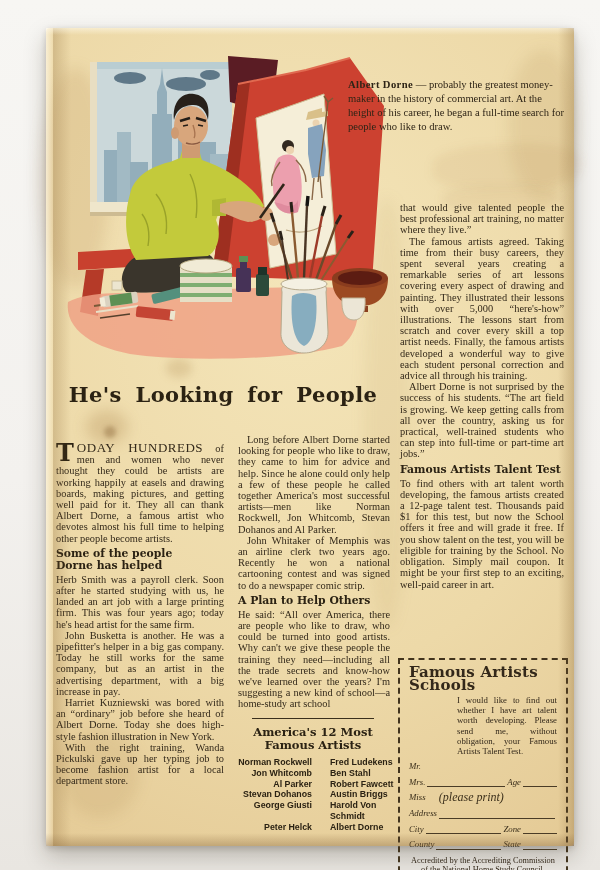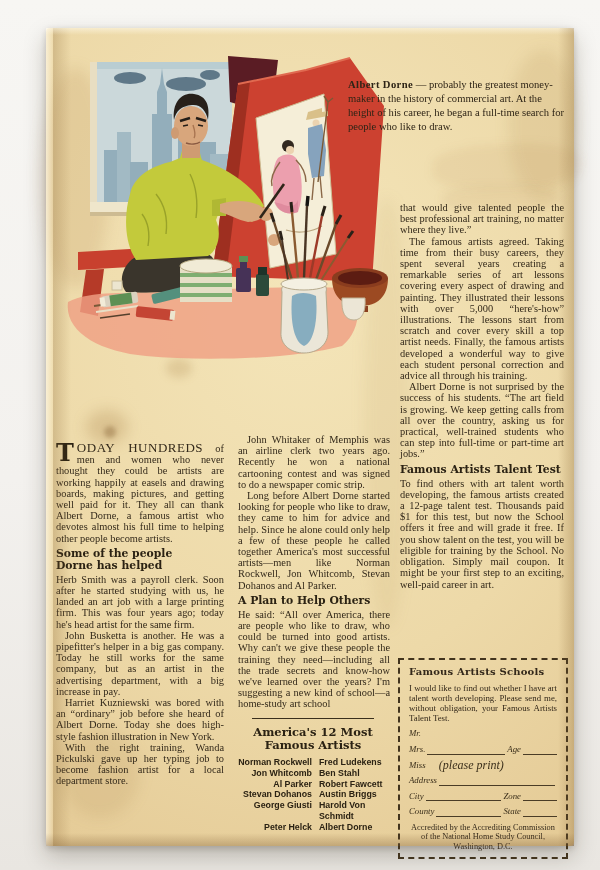--- a/index.html
+++ b/index.html
@@ -45,29 +45,29 @@
   .bodycol p.ind{text-indent:9px;}
   .subhead{font-family:"DejaVu Serif",serif;font-weight:bold;font-size:10.8px;line-height:12px;
            margin:4px 0 2px;text-align:left;color:#2b2213;}
   .dropcap{float:left;font-family:"DejaVu Serif",serif;font-weight:bold;font-size:24px;line-height:19px;
            padding:1px 3px 0 0;color:#2b2213;}
   .sc{font-size:13px;letter-spacing:.5px;}
   
   .artists{left:186px;top:690px;width:162px;color:#2b2213;}
   .a-rule{width:122px;margin:0 auto 7px;border-top:1.4px solid #3a2f1c;}
   .a-title{text-align:center;font-family:"DejaVu Serif",serif;font-weight:bold;font-size:11.5px;line-height:13px;margin-bottom:5px;}
-  .a-grid{display:grid;grid-template-columns:80px 1fr;column-gap:7px;
+  .a-grid{display:grid;grid-template-columns:80px 1fr;column-gap:18px;
           font-family:"Liberation Sans",sans-serif;font-weight:bold;font-size:8.8px;line-height:10.8px;}
   .a-l{text-align:right;}
   .a-r{text-align:left;}
   
   .coupon{left:352px;top:630px;width:170px;border:2px dashed #42341e;
           padding:6px 9px 5px;box-sizing:border-box;color:#33281a;}
-  .c-title{font-family:"DejaVu Serif",serif;font-weight:bold;font-size:10px;line-height:12.5px;letter-spacing:.2px;}
-  .c-body{font-size:8.8px;line-height:10.2px;text-align:justify;margin-top:4px;}
+  .c-title{font-family:"DejaVu Serif",serif;font-weight:bold;font-size:15px;line-height:12.5px;letter-spacing:.2px;}
+  .c-body{font-size:8.8px;line-height:10.2px;text-align:justify;margin-top:4px;margin-left:48px;}
   .c-form{margin-top:5px;font-style:italic;font-size:8.8px;line-height:9.6px;color:#3a2e1a;}
   .c-row{display:flex;align-items:flex-end;margin-top:6px;}
   .c-row.gap{margin-top:6px;justify-content:flex-end;}
   .fill{flex:1;border-bottom:1px solid #4a3c26;margin:0 2px;height:8px;}
   .fill-s{width:34px;border-bottom:1px solid #4a3c26;margin:0 0 0 2px;height:8px;}
   .hint{flex:1;text-align:center;font-size:12px;}
   .c-accred{margin-top:6px;text-align:center;font-size:8.3px;line-height:9.6px;padding:0 2px;}
   .illu{left:14px;top:26px;width:336px;height:340px;z-index:2;}
 </style>
 </head>
@@ -220,37 +220,38 @@
           <ellipse cx="244" cy="230" rx="23" ry="6" fill="#f4f0e2" stroke="#b5a98c"></ellipse>
         </g>
       </g>
     </svg>
 
     <div class="abs caption">
       <b>Albert Dorne</b><span> — probably the greatest money-maker in the history of commercial art. At the height of his career, he began a full-time search for people who like to draw.</span>
     </div>
 
     <div class="abs headline">
+      <div>He's Looking for People</div>
     </div>
 
     <div class="abs bodycol col-left">
       <p><span class="dropcap">T</span><span class="sc">ODAY HUNDREDS</span><span> of men and women who never thought they could be artists are working happily at easels and drawing boards, making pictures, and getting well paid for it. They all can thank Albert Dorne, a famous artist who devotes almost his full time to helping other people become artists.</span></p>
       <div class="subhead">
         <div>Some of the people</div>
         <div>Dorne has helped</div>
       </div>
       <p>Herb Smith was a payroll clerk. Soon after he started studying with us, he landed an art job with a large printing firm. This was four years ago; today he's head artist for the same firm.</p>
       <p class="ind">John Busketta is another. He was a pipefitter's helper in a big gas company. Today he still works for the same company, but as an artist in the advertising department, with a big increase in pay.</p>
       <p class="ind">Harriet Kuzniewski was bored with an “ordinary” job before she heard of Albert Dorne. Today she does high-style fashion illustration in New York.</p>
       <p class="ind">With the right training, Wanda Pickulski gave up her typing job to become fashion artist for a local department store.</p>
     </div>
 
     <div class="abs bodycol col-mid">
+      <p class="ind">Long before Albert Dorne started looking for people who like to draw, they came to him for advice and help. Since he alone could only help a few of these people he called together America's most successful artists—men like Norman Rockwell, Jon Whitcomb, Stevan Dohanos and Al Parker.</p>
       <p class="ind">John Whitaker of Memphis was an airline clerk two years ago. Recently he won a national cartooning contest and was signed to do a newspaper comic strip.</p>
-      <p class="ind">Long before Albert Dorne started looking for people who like to draw, they came to him for advice and help. Since he alone could only help a few of these people he called together America's most successful artists—men like Norman Rockwell, Jon Whitcomb, Stevan Dohanos and Al Parker.</p>
       <div class="subhead">A Plan to Help Others</div>
       <p>He said: “All over America, there are people who like to draw, who could be turned into good artists. Why can't we give these people the training they need—including all the trade secrets and know-how we've learned over the years? I'm suggesting a new kind of school—a home-study art school</p>
     </div>
 
     <div class="abs artists">
       <div class="a-rule"></div>
       <div class="a-title">
         <div>America's 12 Most</div>
         <div>Famous Artists</div>
       </div>

